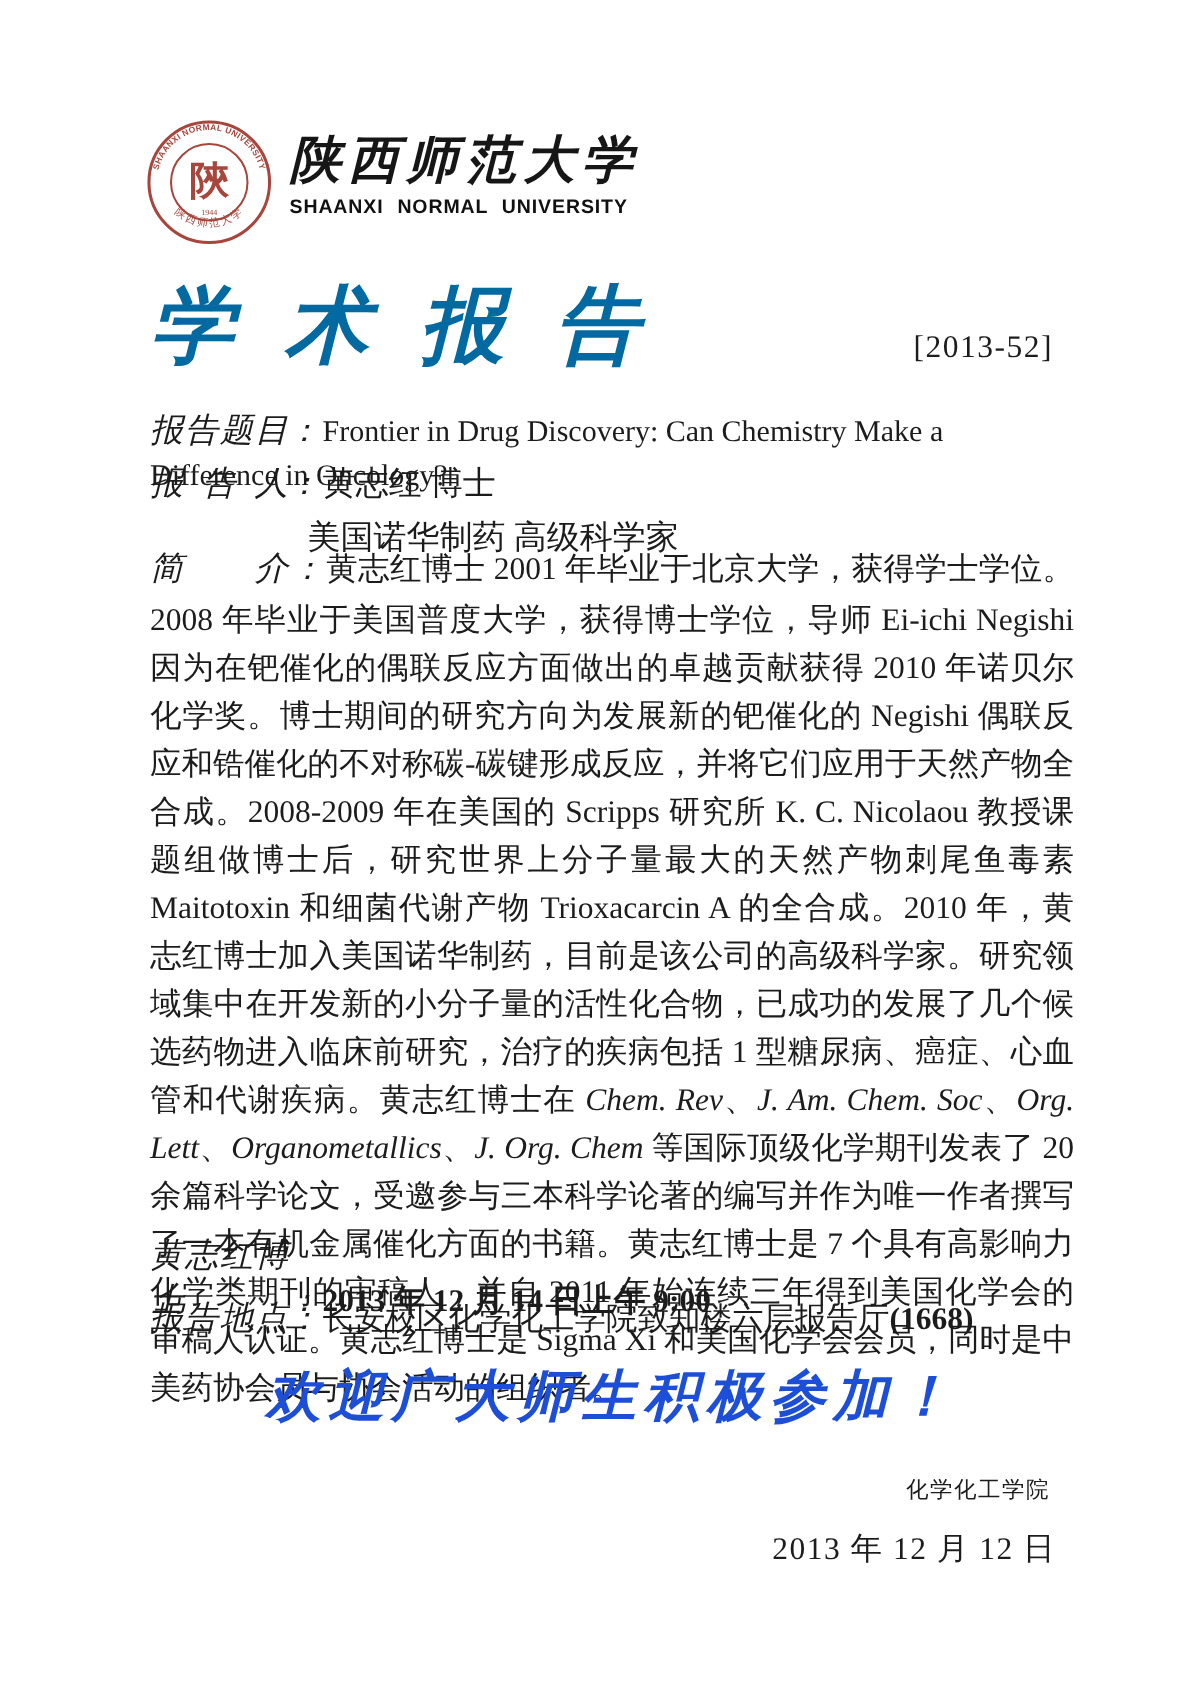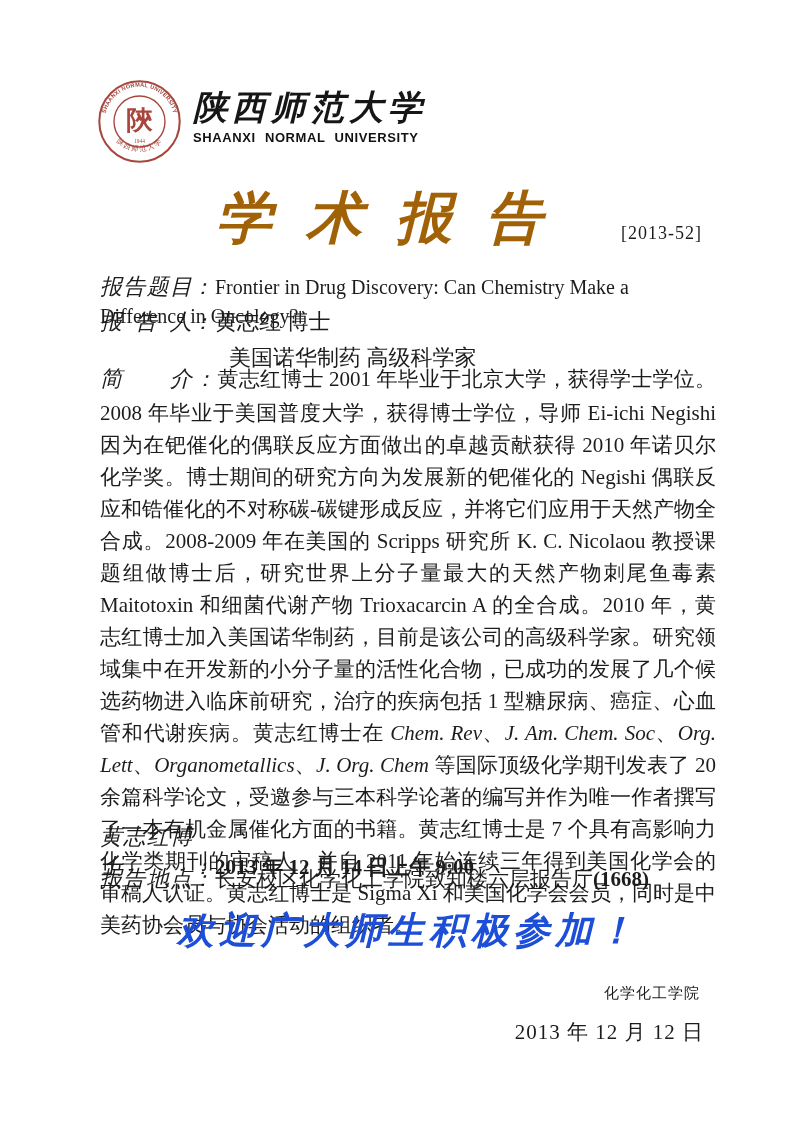--- a/index.html
+++ b/index.html
@@ -19,33 +19,33 @@
   }
   .logo-en {
     font-family:"Liberation Sans","DejaVu Sans",sans-serif;
     font-size:13px; font-weight:bold; letter-spacing:0.6px; word-spacing:5px;
     margin-top:4px; color:#111; white-space:nowrap;
   }
   
   .title-row { position:absolute; left:100px; top:186px; width:616px; display:flex; align-items:flex-end; }
   .main-title {
     font-size:56px; font-weight:bold; font-style:italic;
-    letter-spacing:34px; line-height:1.15; margin-left:116px; white-space:nowrap; color:#a16207;
+    letter-spacing:34px; line-height:1.15; white-space:nowrap; color:#0369a1;
   }
-  .issue-no { font-size:18px; letter-spacing:1px; margin-left:auto; padding:0 14px 6px 0; white-space:nowrap; }
+  .issue-no { font-size:21px; letter-spacing:1px; margin-left:auto; padding:0 14px 6px 0; white-space:nowrap; }
   
   .field-row { position:absolute; left:100px; width:616px; font-size:21px; line-height:1.35; }
   .label {
     display:inline-block; width:92px; font-size:22px; font-style:italic;
     text-align:justify; text-align-last:justify; vertical-align:baseline; white-space:normal;
   }
   .colon { font-style:italic; padding-right:2px; }
   .topic-value { font-size:20px; }
   .speaker-name, .speaker-affil { font-size:22px; }
-  .speaker-affil-row { position:absolute; left:205px; font-size:22px;margin-left:24px; }
+  .speaker-affil-row { position:absolute; left:205px; font-size:22px; }
   .intro-block { position:absolute; left:100px; width:616px; font-size:21px; line-height:32px; text-align:justify; }
   .intro-block .label { margin-right:2px;font-family:Liberation Mono, monospace; }
   .it { font-style:italic; }
   .time-value { font-weight:bold;text-align:right; }
   .place-room { font-weight:bold; }
   
   .welcome {
     position:absolute; left:100px; top:906px; width:616px; text-align:center;
     font-size:37px; font-weight:bold; font-style:italic; letter-spacing:5px; color:#1d4ed8; white-space:nowrap;
   }

